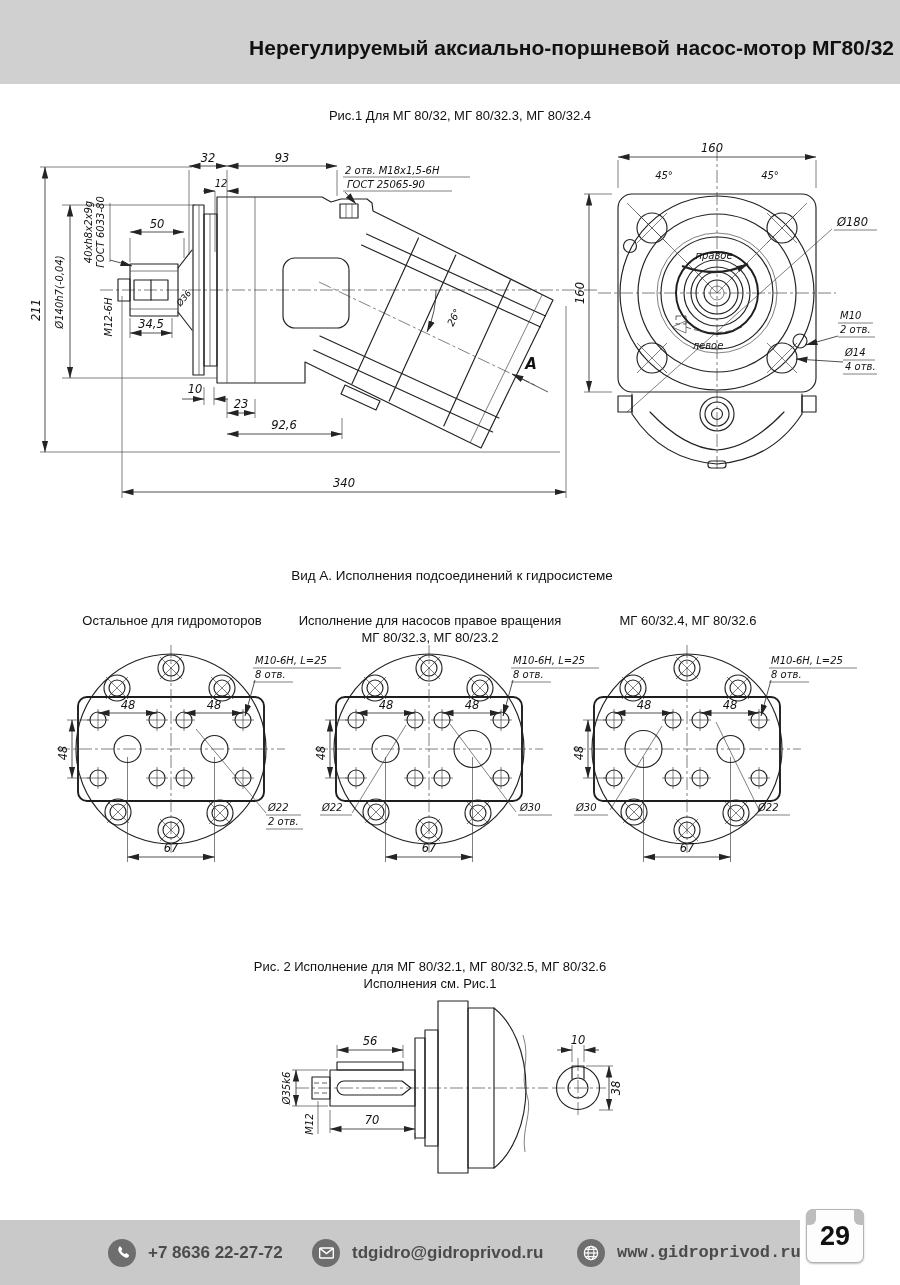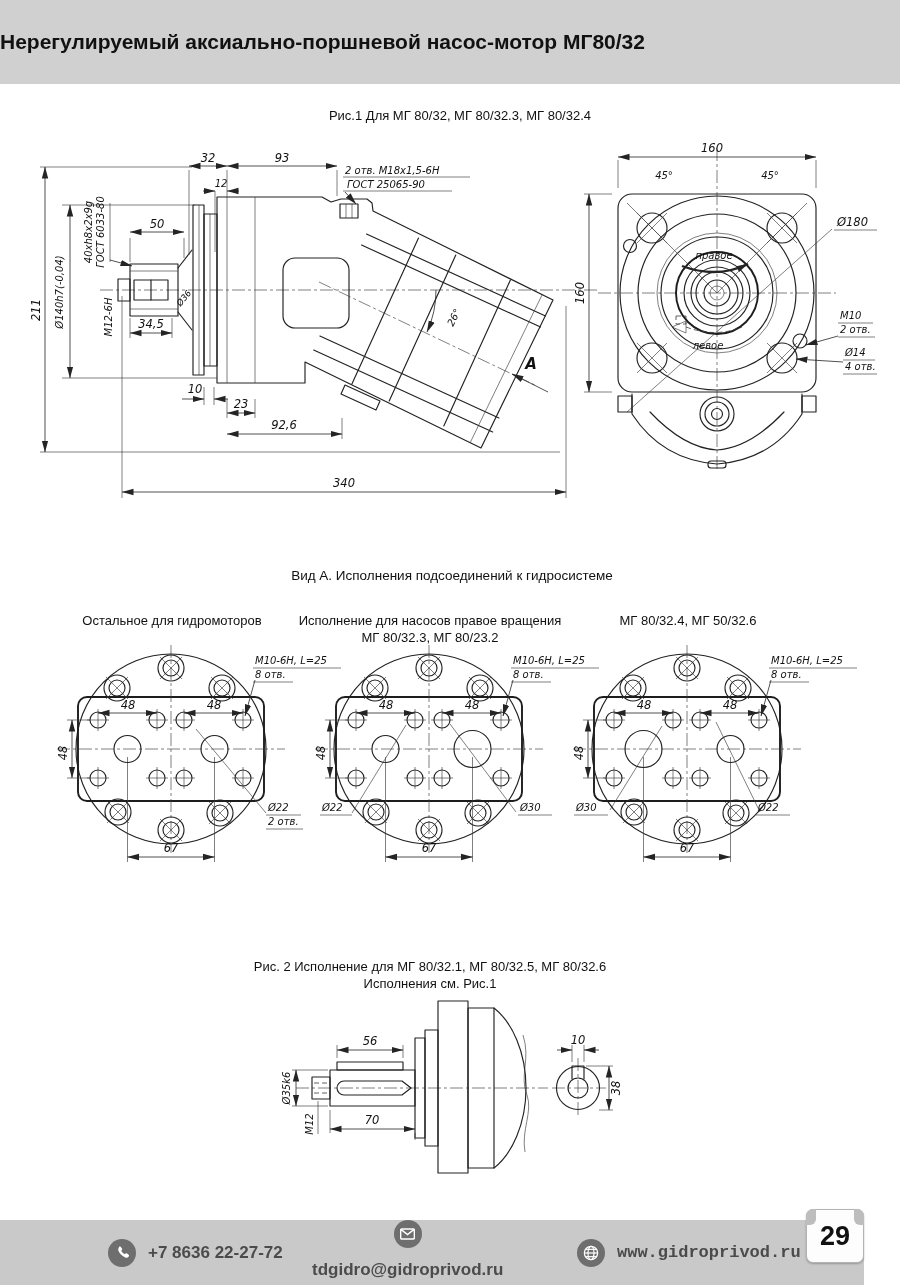--- a/index.html
+++ b/index.html
@@ -1,38 +1,38 @@
 <!DOCTYPE html>
 <html><head>
 <meta charset="utf-8">
 <style>
   html,body{margin:0;padding:0;background:#fff;}
   .page{position:relative;width:900px;height:1285px;background:#fff;overflow:hidden;
         font-family:"Liberation Sans","DejaVu Sans",sans-serif;color:#1c1c1c;}
   .band{position:absolute;left:0;top:0;width:900px;height:84px;background:#d0d0d0;}
-  .band h1{margin:0;text-align:left;line-height:84px;font-size:21px;font-weight:bold;color:#111;}
+  .band h1{margin:6px;text-align:right;line-height:84px;font-size:21px;font-weight:bold;color:#111;}
   .cap{position:absolute;font-size:13px;color:#111;text-align:center;line-height:17px;}
   .cap1{left:0;top:107px;width:920px;}
   .capA{left:0;top:567px;width:904px;font-size:13.5px;}
   .fcap{top:612px;width:300px;}
   .fcap1{left:22px;} .fcap2{left:280px;} .fcap3{left:538px;}
   .cap2{left:180px;top:958px;width:500px;}
   svg.draw{position:absolute;left:0;top:0;}
   .ln{stroke:#222;stroke-width:1.15;fill:none;stroke-linejoin:round;stroke-linecap:round;}
   .thk{stroke:#1d1d1d;stroke-width:1.9;fill:none;stroke-linejoin:round;}
   .thin{stroke:#3a3a3a;stroke-width:0.65;fill:none;}
   .cl{stroke:#3a3a3a;stroke-width:0.65;fill:none;stroke-dasharray:13 3 3 3;}
   .dsh{stroke:#3a3a3a;stroke-width:0.8;fill:none;stroke-dasharray:5 3;}
   .dim{stroke:#242424;stroke-width:0.8;fill:none;}
   text.d{font:italic 11.5px "DejaVu Sans",sans-serif;fill:#121212;}
   text.s{font:italic 10px "DejaVu Sans",sans-serif;fill:#121212;}
   text.big{font:italic bold 15px "DejaVu Sans",sans-serif;fill:#121212;}
-  .footer{position:absolute;left:0;top:1220px;width:864px;height:65px;background:#c9c9c9;}
+  .footer{position:absolute;left:0;top:1220px;width:800px;height:65px;background:#c9c9c9;}
   .contact{position:absolute;top:0;height:65px;display:flex;align-items:center;gap:12px;}
-  .c-phone{left:108px;} .c-mail{left:312px;flex-direction:column;} .c-web{left:577px;font-family:Liberation Mono, monospace;}
+  .c-phone{left:108px;} .c-mail{left:312px;} .c-web{left:577px;font-family:Liberation Mono, monospace;}
   .cicon{width:28px;height:28px;border-radius:50%;background:#6e6e6e;display:flex;
          align-items:center;justify-content:center;flex:0 0 auto;}
   .ctext{font-size:17px;font-weight:bold;color:#4b4b4b;}
   .page-tab{position:absolute;left:806px;top:1209px;width:56px;height:52px;background:#fdfdfd;
             border:1px solid #b3b3b3;border-radius:7px;box-shadow:0 1px 2px rgba(0,0,0,.25);
             display:flex;align-items:center;justify-content:center;}
   .page-tab::before,.page-tab::after{content:"";position:absolute;top:-1px;width:10px;height:16px;
             background:#bdbdbd;}
   .page-tab::before{left:-1px;border-radius:7px 0 6px 0;}
   .page-tab::after{right:-1px;border-radius:0 7px 0 6px;}
@@ -51,21 +51,21 @@
   <div class="cap capA">Вид А. Исполнения подсоединений к гидросистеме</div>
 
   <div class="cap fcap fcap1">
     <span style="display:block">Остальное для гидромоторов</span>
   </div>
   <div class="cap fcap fcap2">
     <span style="display:block">Исполнение для насосов правое вращения</span>
     <span style="display:block">МГ 80/32.3, МГ 80/23.2</span>
   </div>
   <div class="cap fcap fcap3">
-    <span style="display:block">МГ 80/32.4, МГ 50/32.6</span>
+    <span style="display:block">МГ 60/32.4, МГ 80/32.6</span>
   </div>
 
   <div class="cap cap2">
     <span style="display:block">Рис. 2  Исполнение для МГ 80/32.1, МГ 80/32.5, МГ 80/32.6</span>
     <span style="display:block">Исполнения см. Рис.1</span>
   </div>
 
   <svg class="draw" width="900" height="1285" viewBox="0 0 900 1285">
     <defs>
       <marker id="ar" viewBox="0 0 12 8" refX="11.5" refY="4" markerWidth="12" markerHeight="8" markerUnits="userSpaceOnUse" orient="auto-start-reverse">

